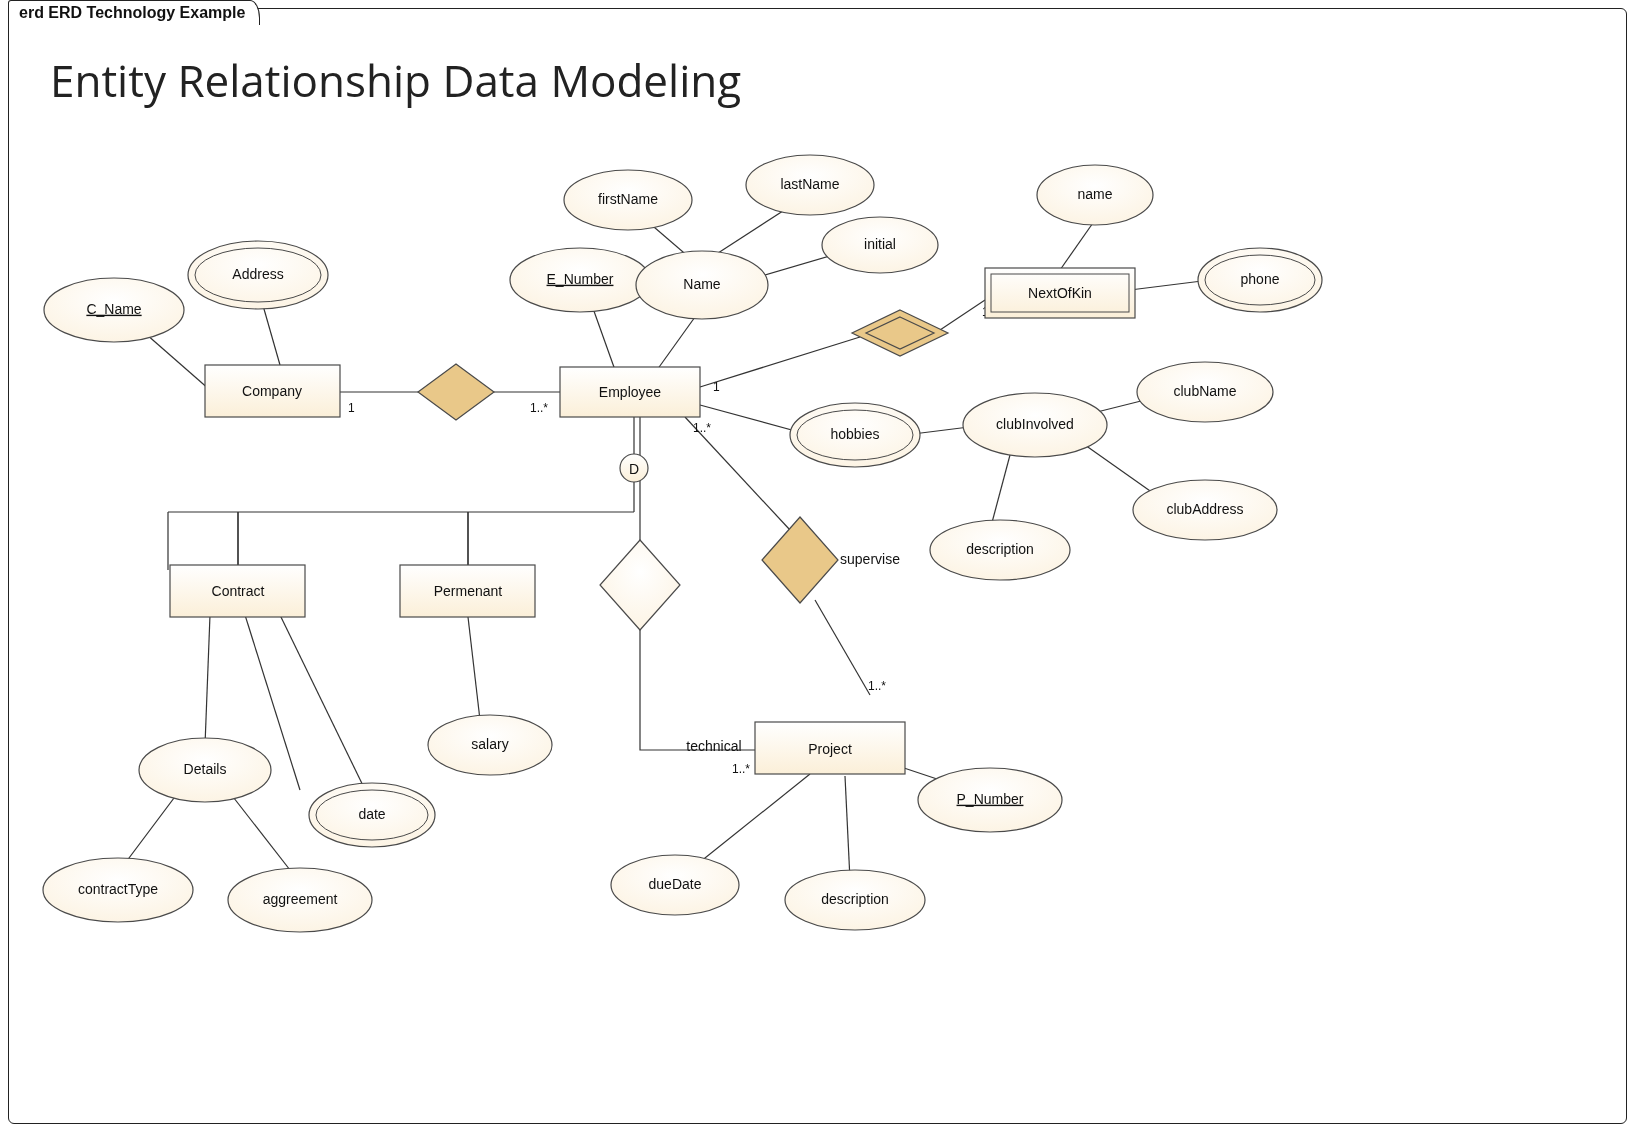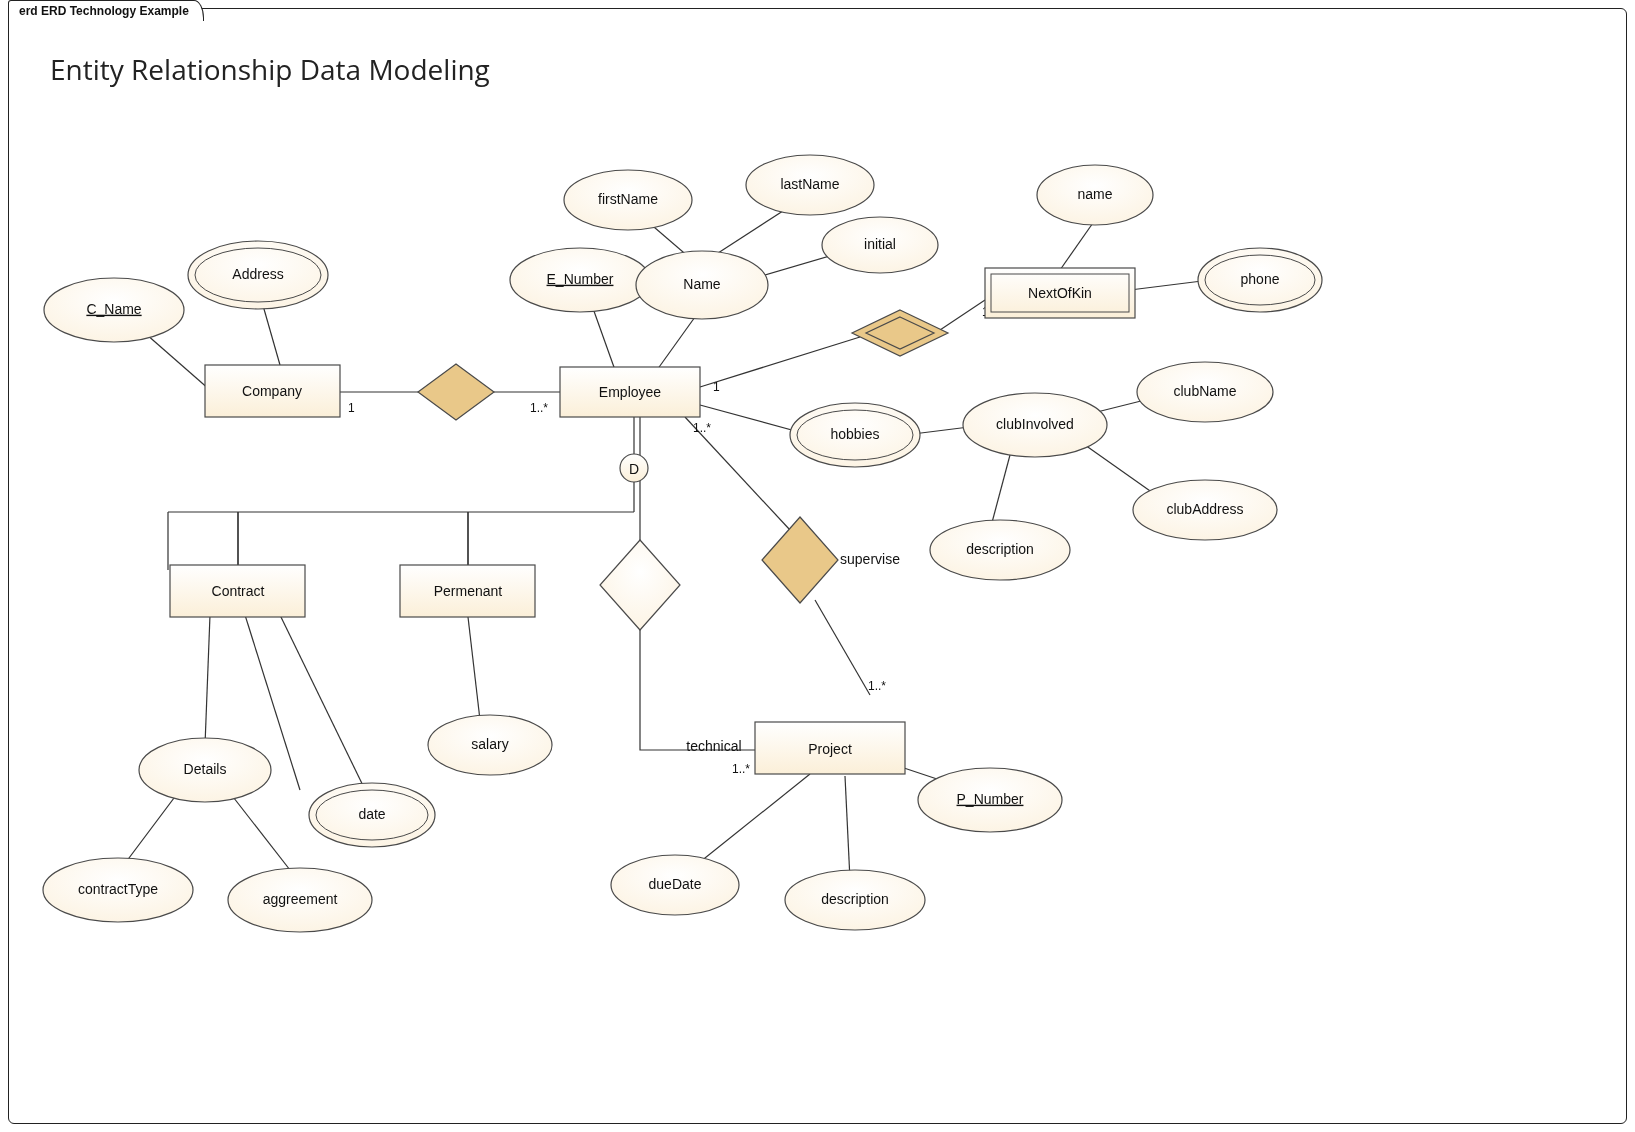--- a/index.html
+++ b/index.html
@@ -1,26 +1,26 @@
 <!DOCTYPE html>
 <html><head>
 <meta charset="utf-8">
 <style>
   html, body { margin:0; padding:0; background:#fff; font-family:"Segoe UI", Arial, sans-serif; }
   .page { position:relative; width:1635px; height:1132px; }
   .frame-border { position:absolute; left:8px; top:8px; right:8px; bottom:8px; border:1px solid #222; border-radius:6px; }
   .tab {
     position:absolute; left:8px; top:0; padding:3px 14px 3px 10px;
-    font-size:12px; font-weight:600; color:#111; background:#fff;
+    font-size:16px; font-weight:600; color:#111; background:#fff;
     border:1px solid #222; border-bottom:none;
     border-top-right-radius:10px 18px; border-top-left-radius:3px;
   }
   .title {
     position:absolute; left:50px; top:50px;
-    font-size:28px; font-weight:400; color:#222;
+    font-size:44px; font-weight:400; color:#222;
     font-family:"Open Sans","Segoe UI",Arial,sans-serif;
   }
   svg.canvas { position:absolute; left:0; top:0; }
 
   
   .attr        { fill:url(#gradAttr); stroke:#4a4a4a; stroke-width:1.2; }
   .attr-inner  { fill:none; stroke:#4a4a4a; stroke-width:1; }
   .lbl         { font-size:14px; fill:#111; text-anchor:middle; dominant-baseline:middle; }
   .lbl-u       { text-decoration:underline; }
 

